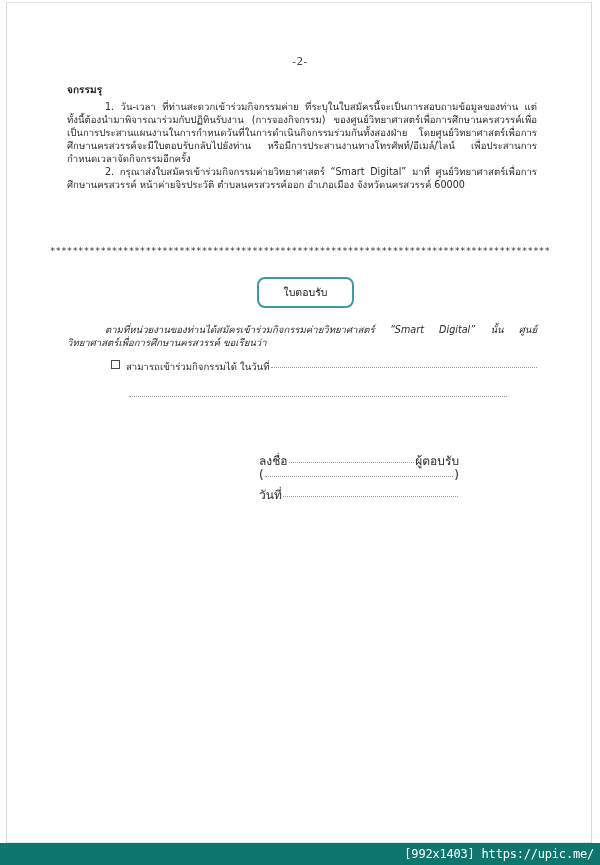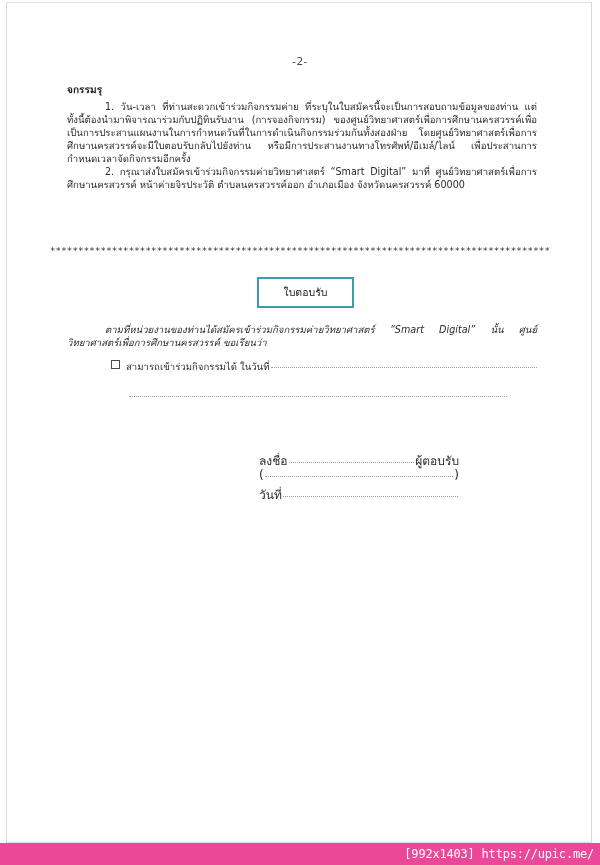--- a/index.html
+++ b/index.html
@@ -85,21 +85,21 @@
   }
 
   
   #reply-box {
     position: absolute;
     left: 250px;
     top: 274px;
     width: 97px;
     height: 31px;
     border: 2px solid #3e99ab;
-    border-radius: 0;
+    border-radius: 8px;
     background: #ffffff;
     display: flex;
     align-items: center;
     justify-content: center;
     box-sizing: border-box;
   }
   #reply-box span {
     font-size: 10.5px;
     color: #1d1d1d;
   }
@@ -178,21 +178,21 @@
   .sig-label { flex: 0 0 auto; }
   .sig-suffix { flex: 0 0 auto; margin-left: 1px; }
 
   
   #footer-bar {
     position: absolute;
     left: 0;
     bottom: 0;
     width: 600px;
     height: 22px;
-    background: #ec4899;
+    background: #0f766e;
     display: flex;
     align-items: center;
     justify-content: flex-end;
     box-sizing: border-box;
     padding-right: 6px;
   }
   #footer-bar .wm {
     color: #ffffff;
     font-size: 12px;
     font-family: "DejaVu Sans Mono", "Liberation Mono", monospace;

